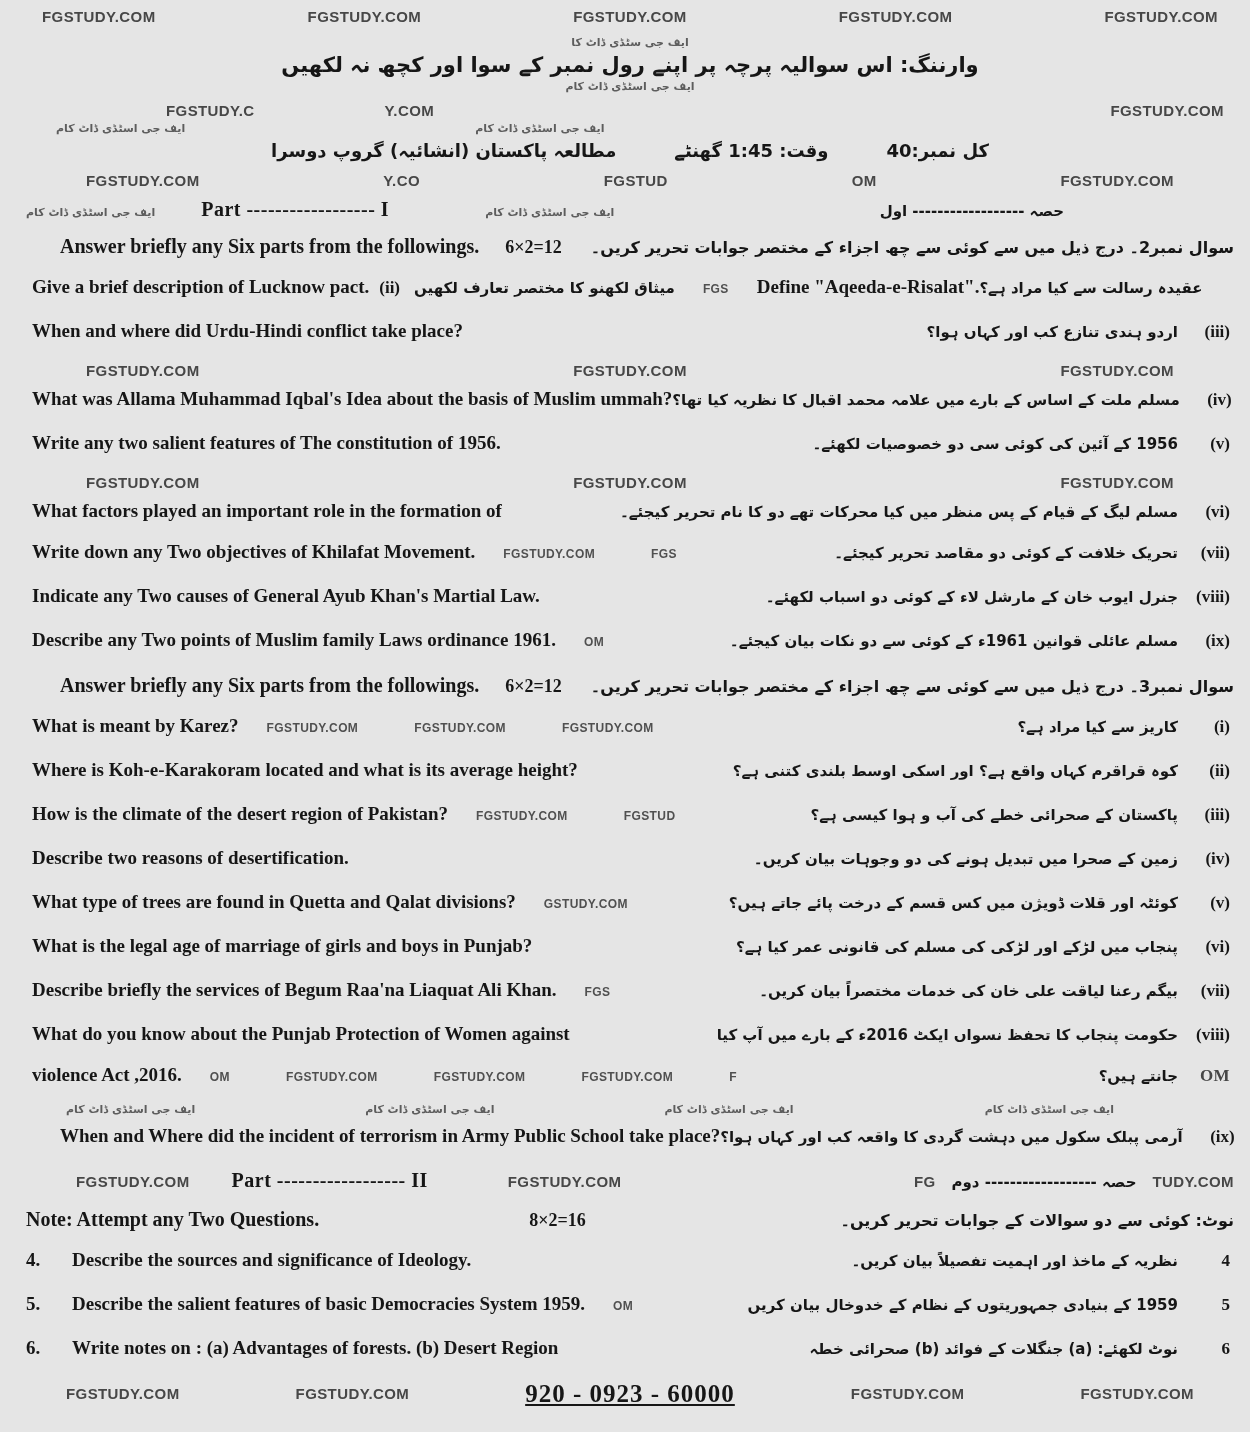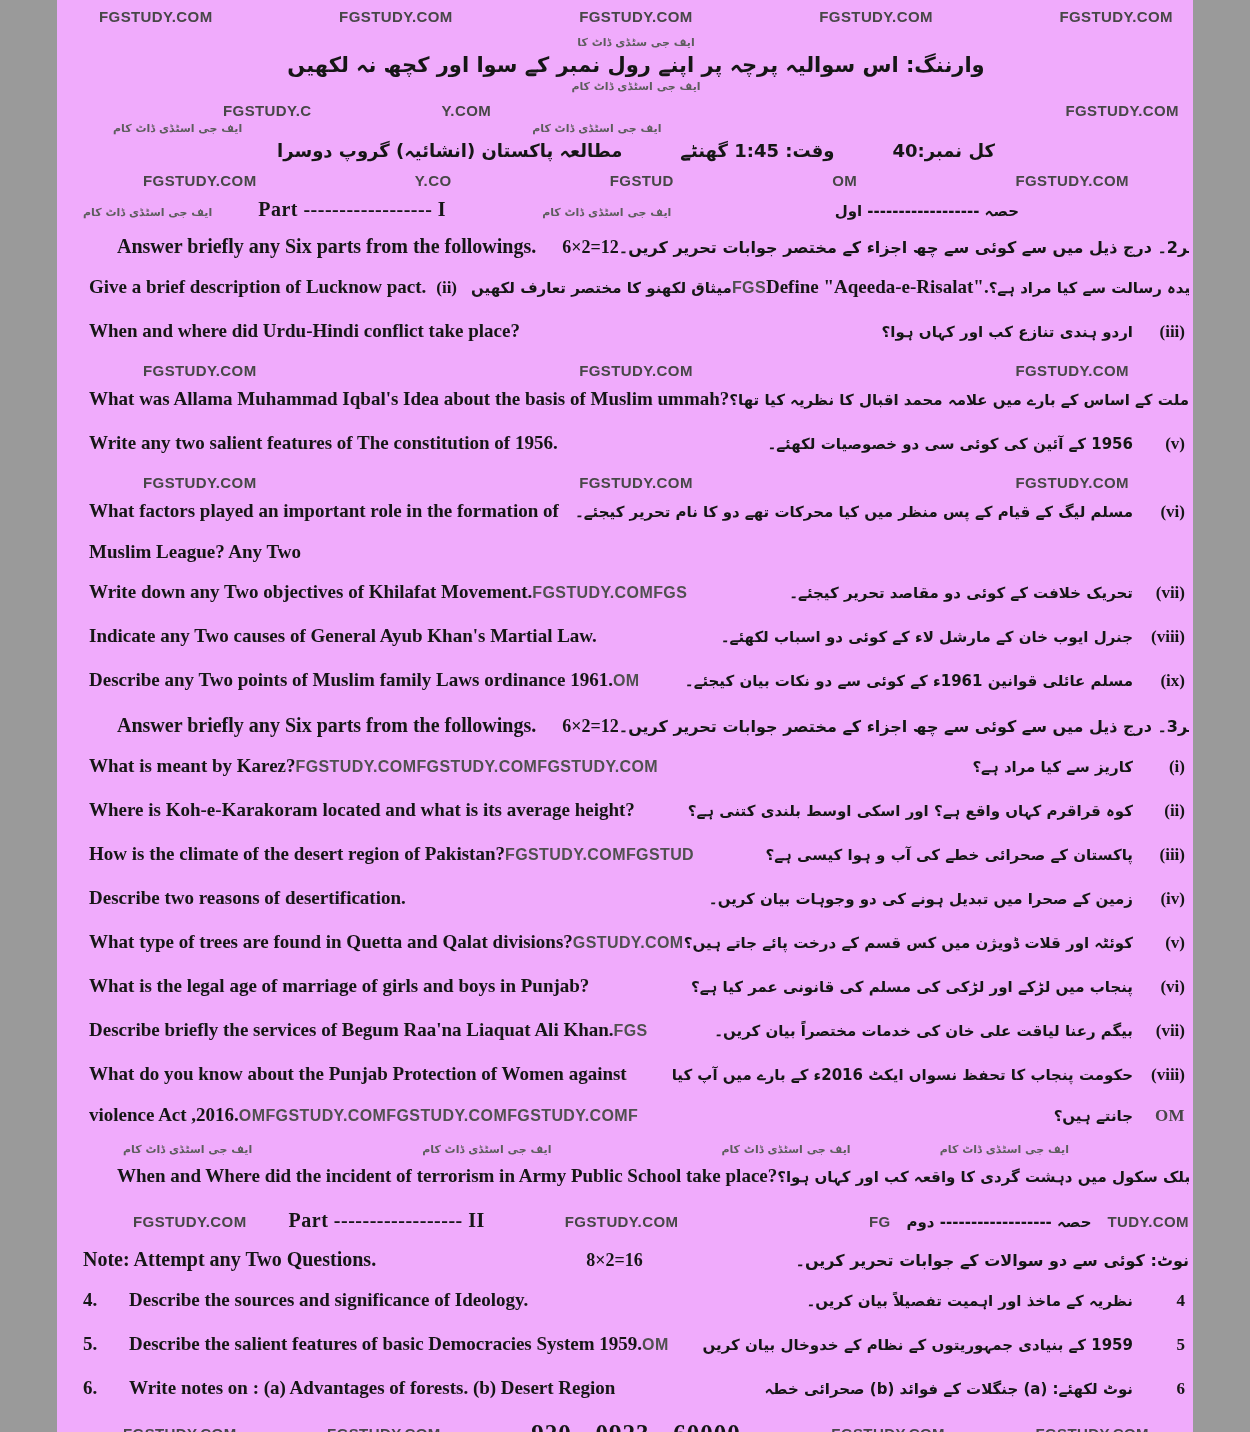--- a/index.html
+++ b/index.html
@@ -1,27 +1,27 @@
 <!DOCTYPE html>
 <html><head>
 <meta charset="utf-8">
 <style>
   * { box-sizing: border-box; }
   html,body { margin:0; padding:0; background:#9a9a9a; }
   .page {
-    width:1136px; height:1432px; margin:0 auto; position:relative; overflow:hidden;
-    background:#f0abfc; color:#161616;
-    padding:8px 4px 0 26px;
+    width:1250px; height:1432px; margin:0 auto; position:relative; overflow:hidden;
+    background:#e5e5e5; color:#161616;
+    padding:8px 16px 0 26px;
   }
   .row { display:flex; align-items:baseline; white-space:nowrap; overflow:hidden; }
   .push { margin-left:auto; }
 
   
   .wm { font:700 15px/18px "Liberation Sans", sans-serif; color:#474747; letter-spacing:.4px; }
-  .wm-inline { margin:0 0; font-size:16px; color:#505050; }
+  .wm-inline { margin:0 28px; font-size:12px; color:#505050; }
   .wm-ur { font:700 11px/14px "DejaVu Sans", sans-serif; color:#5d5d5d; direction:rtl; }
 
   
   .en { font:700 19px/26px "Liberation Serif", serif; }
   .ur { font:700 15px/26px "DejaVu Sans", sans-serif; direction:rtl; text-align:right; }
   .num { flex:0 0 56px; text-align:right; font:700 17px/26px "Liberation Serif", serif; padding-right:4px; }
   .inline-num { flex:0 0 auto; margin:0 10px; }
   .qnum { flex:0 0 46px; font:700 19px/26px "Liberation Serif", serif; }
 
   .warning-text { font:700 21px/30px "DejaVu Sans", sans-serif; direction:rtl; }
@@ -144,23 +144,20 @@
     <span class="wm">FGSTUDY.COM</span>
     <span class="wm">FGSTUDY.COM</span>
     <span class="wm">FGSTUDY.COM</span>
   </div>
 
   <div class="row cont ind6">
     <span class="en">What factors played an important role in the formation of</span>
     <span class="ur push" dir="rtl">مسلم لیگ کے قیام کے پس منظر میں کیا محرکات تھے دو کا نام تحریر کیجئے۔</span>
     <span class="num">(vi)</span>
   </div>
-  <div class="row cont ind6">
-    <span class="en">Muslim League? Any Two</span>
-  </div>
 
   <div class="row item ind6">
     <span class="en">Write down any Two objectives of Khilafat Movement.</span>
     <span class="wm wm-inline">FGSTUDY.COM</span>
     <span class="wm wm-inline">FGS</span>
     <span class="ur push" dir="rtl">تحریک خلافت کے کوئی دو مقاصد تحریر کیجئے۔</span>
     <span class="num">(vii)</span>
   </div>
 
   <div class="row item ind6">

